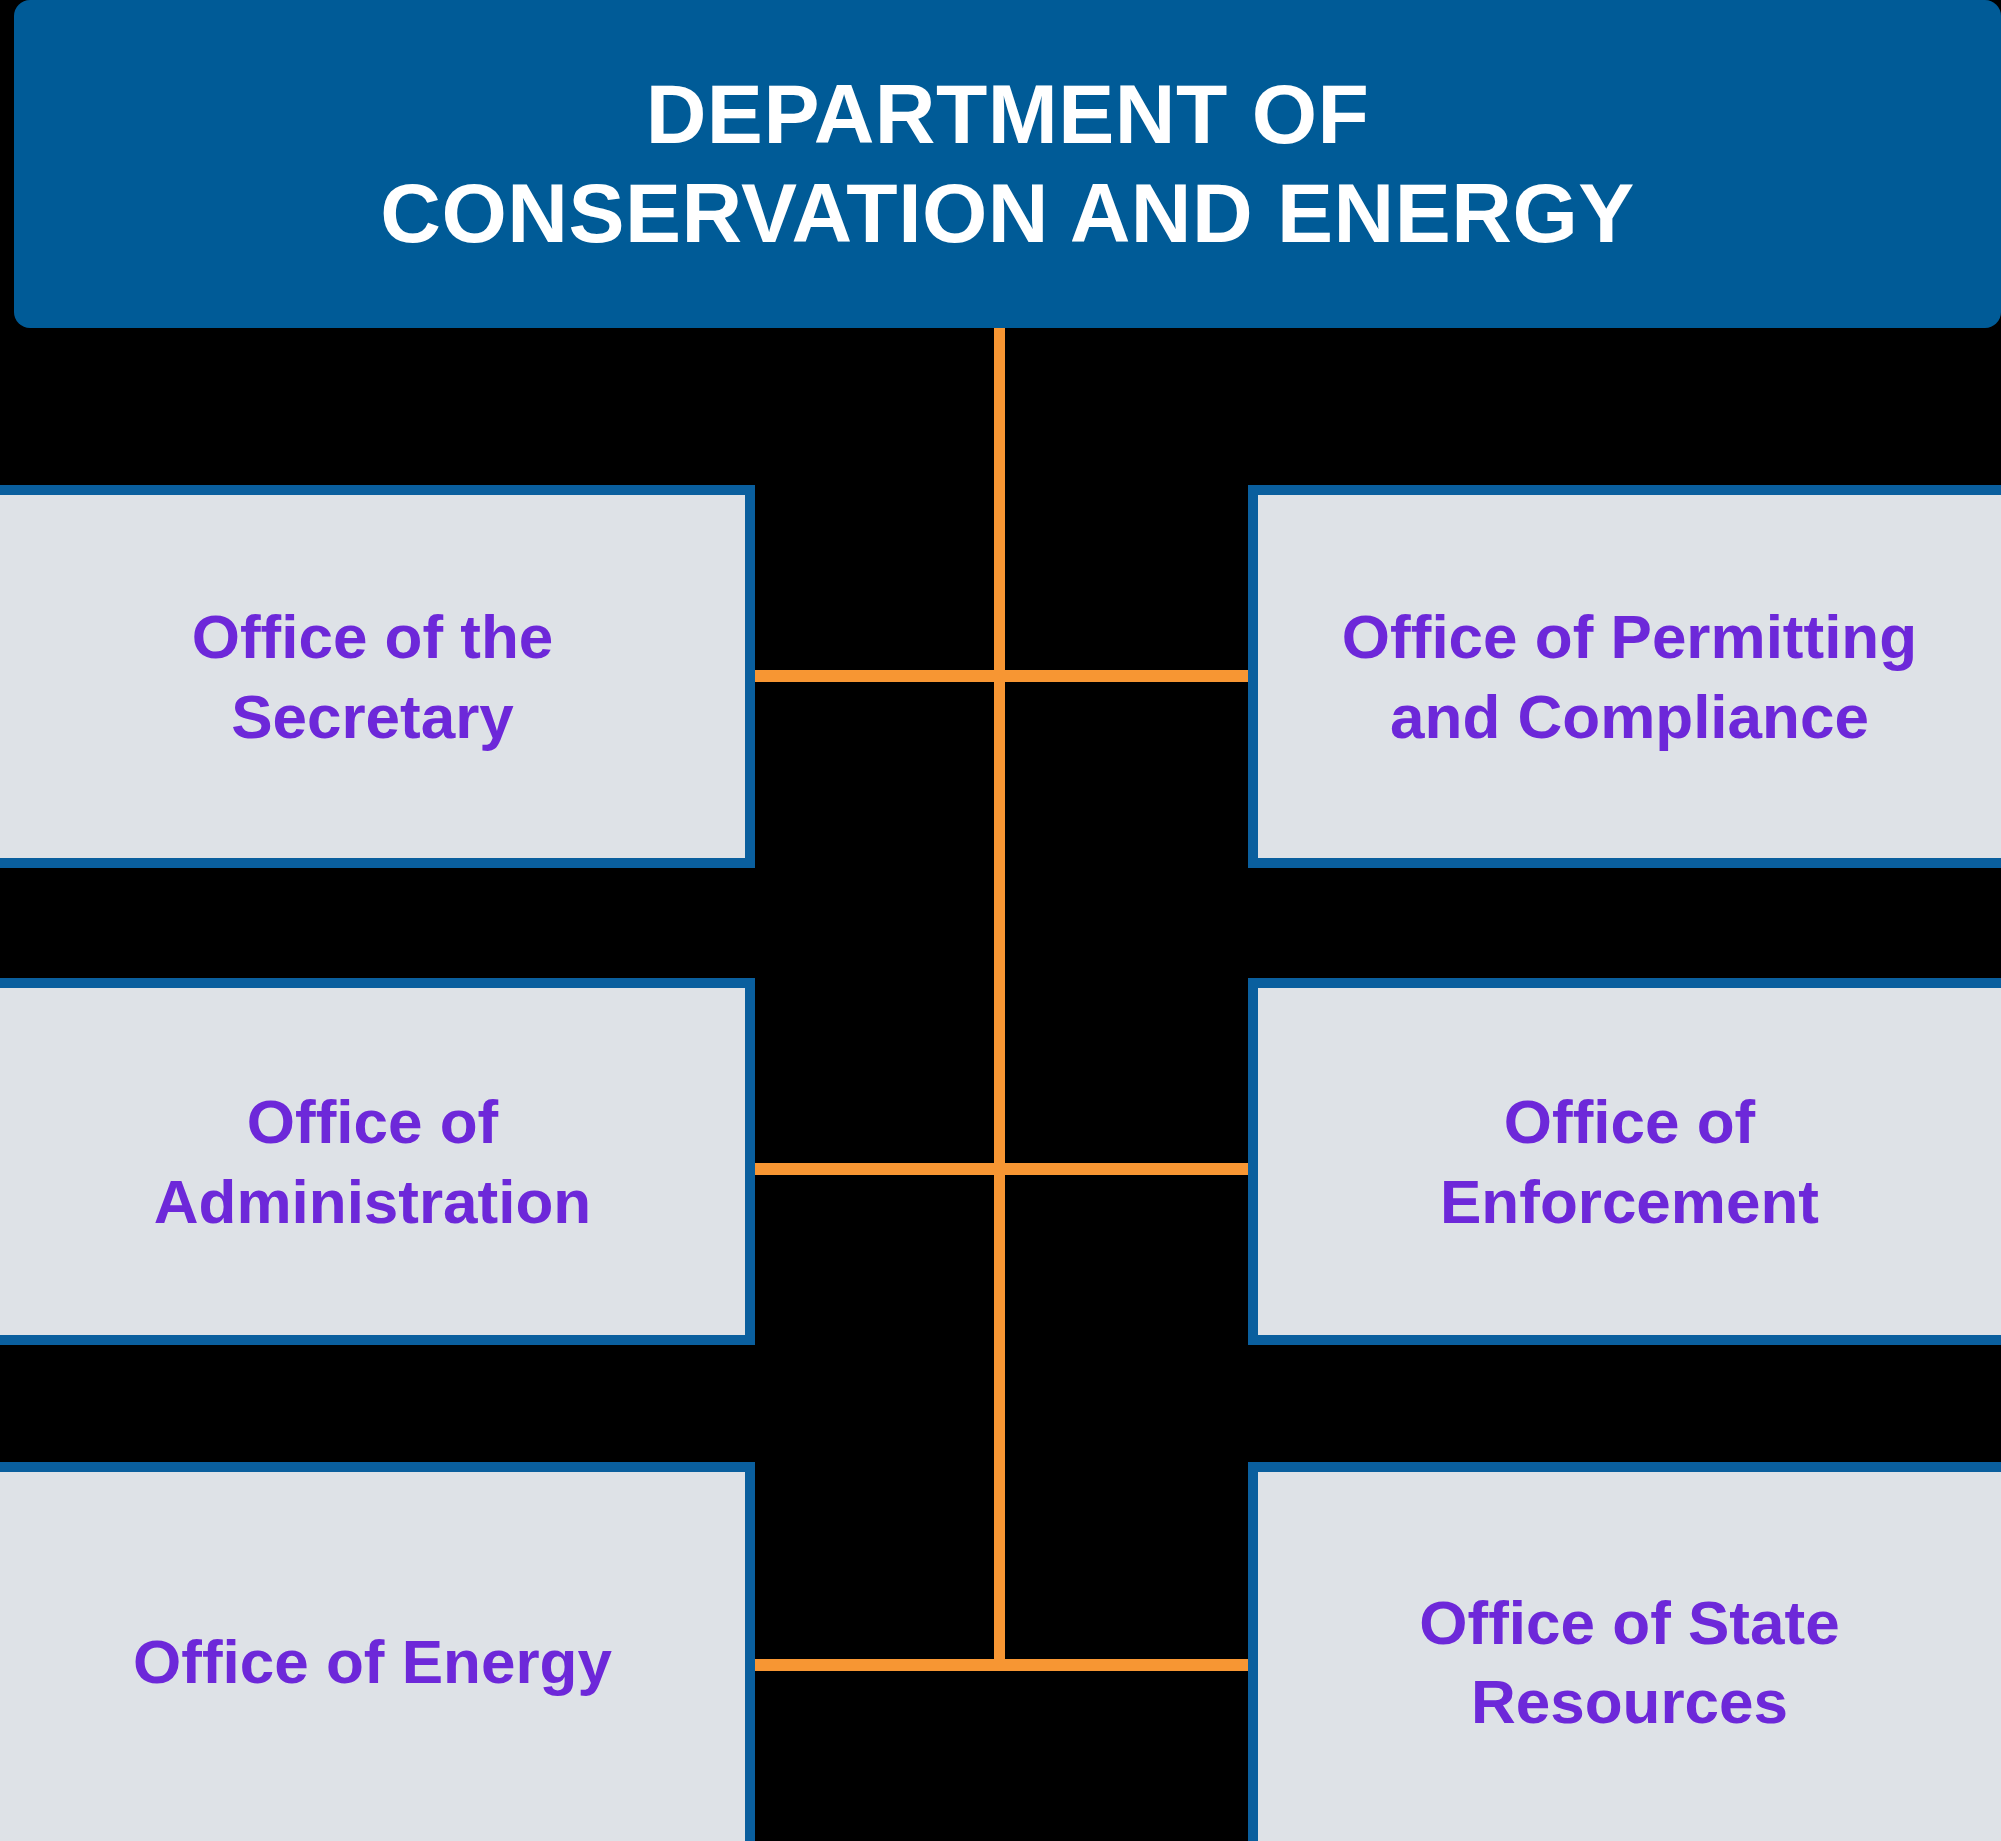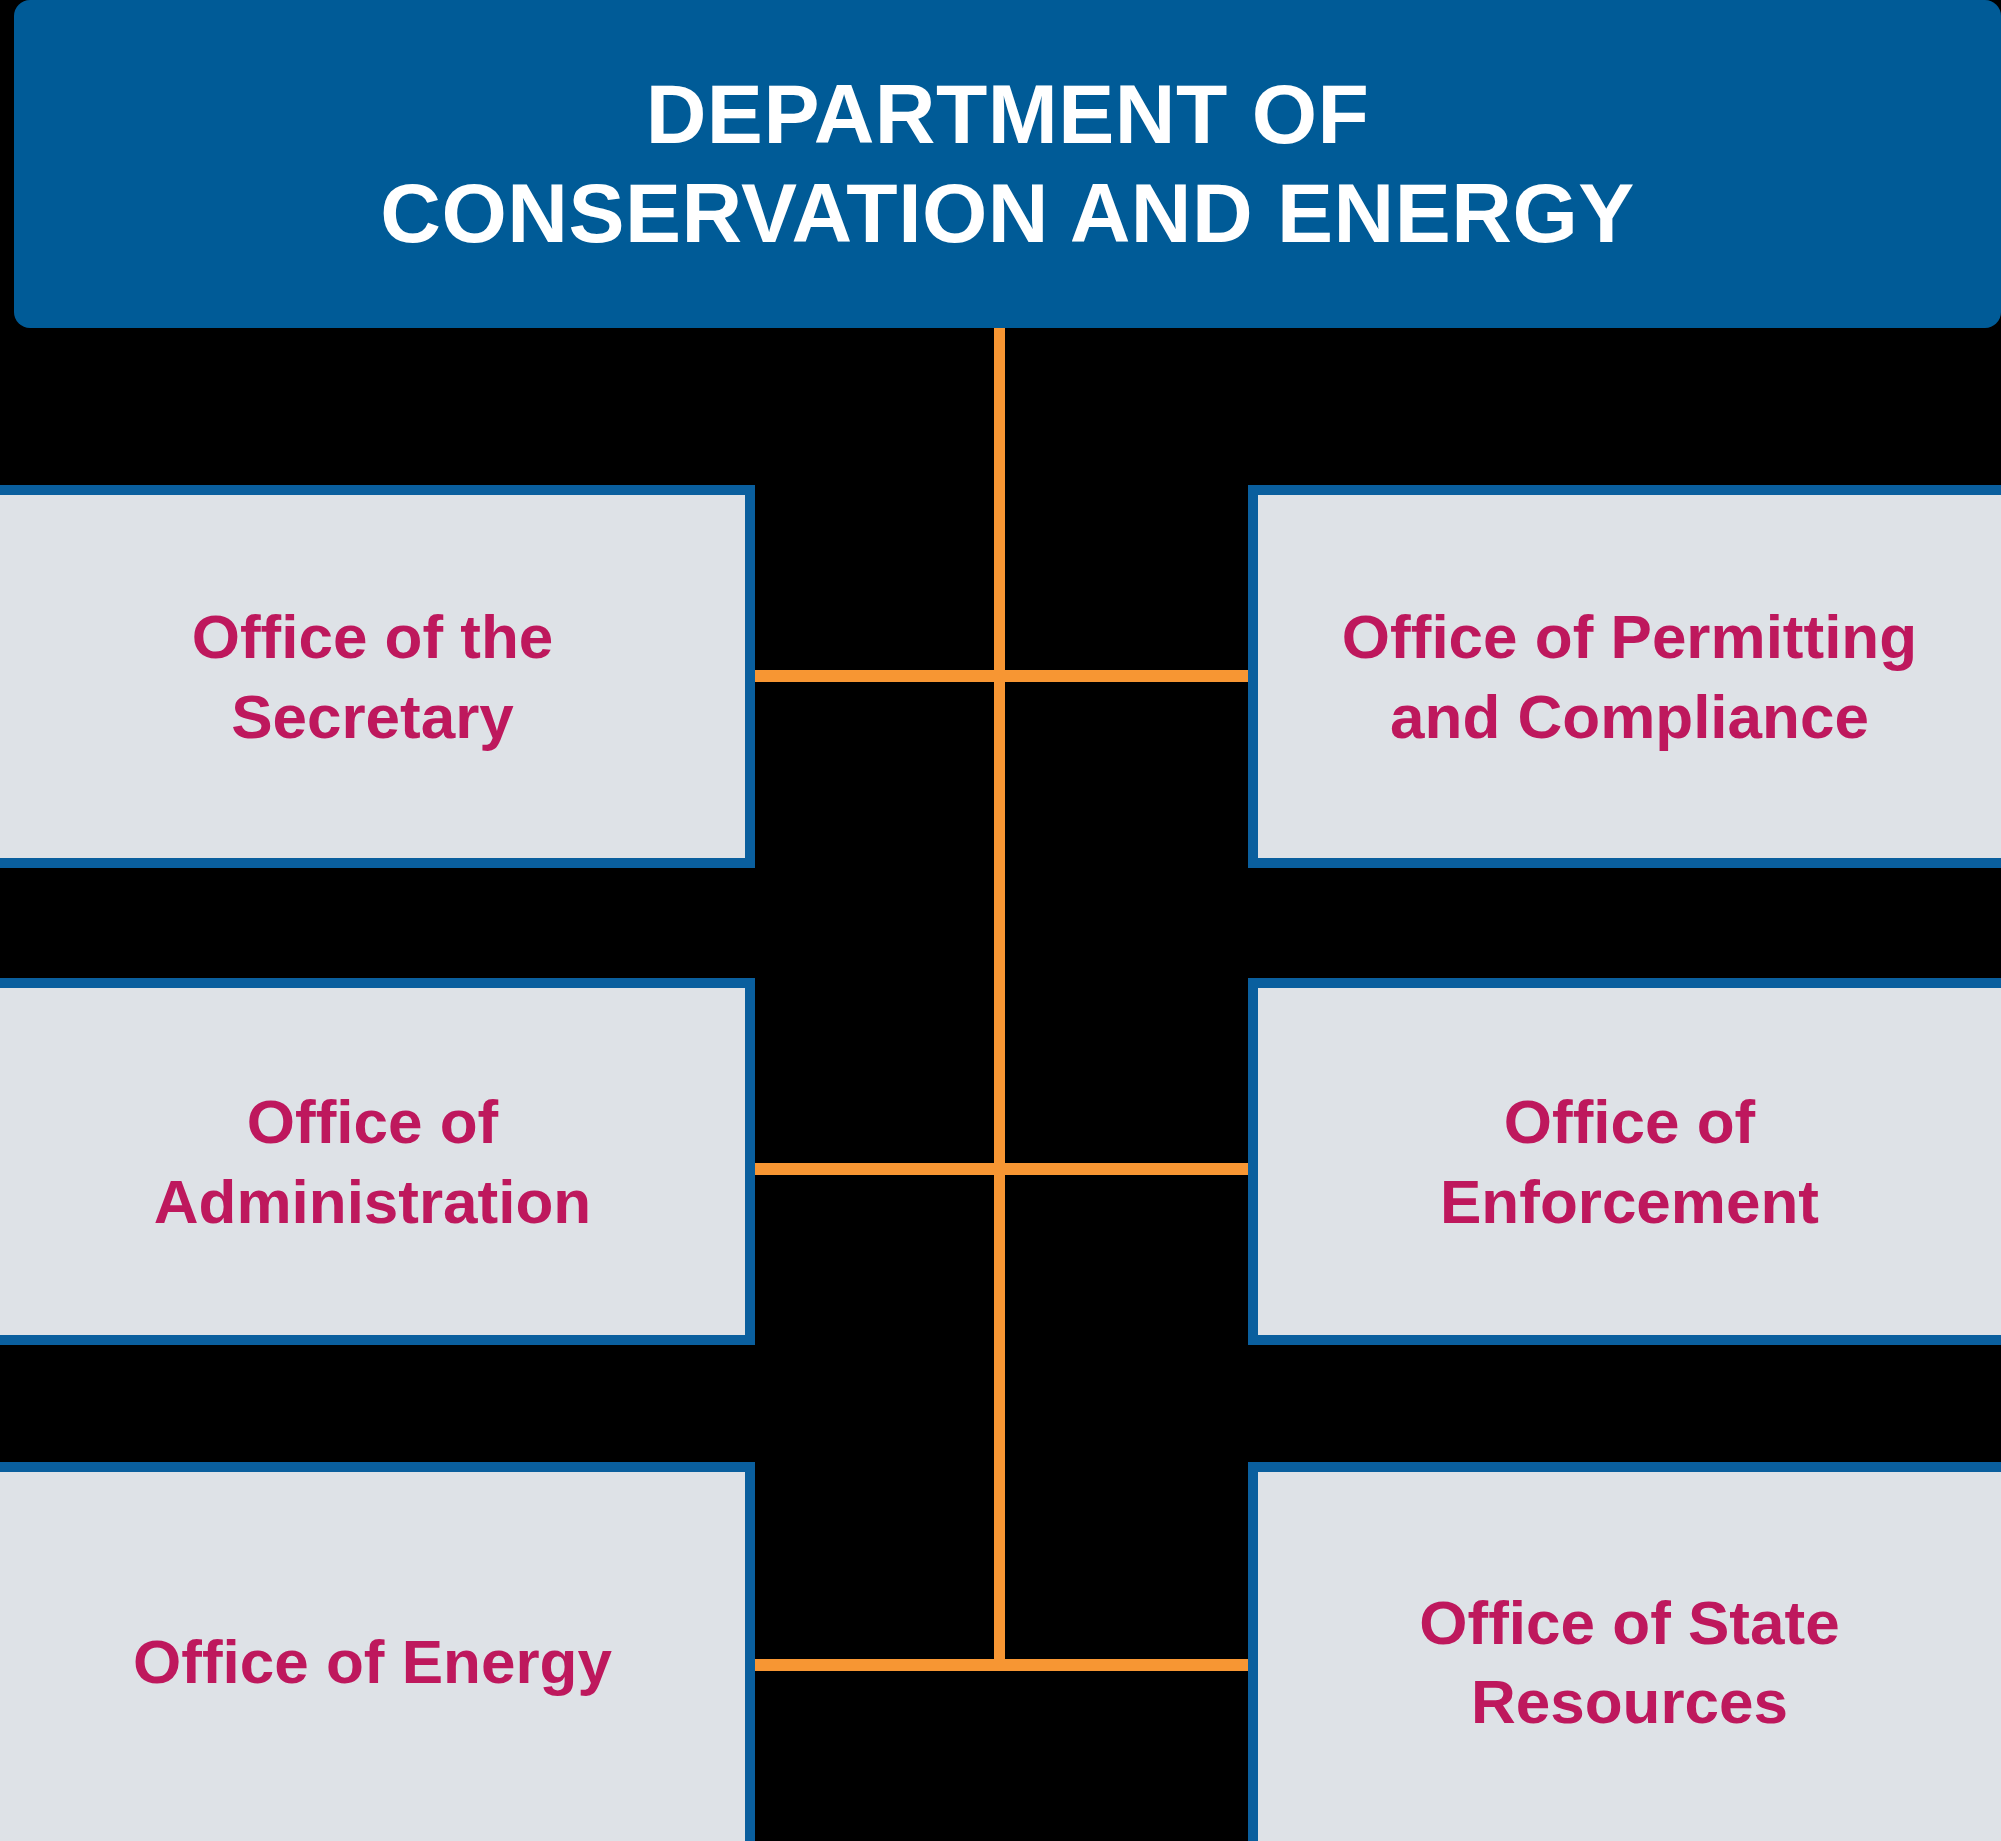--- a/index.html
+++ b/index.html
@@ -58,21 +58,21 @@
     position: absolute;
     background: #DEE2E7;
     border: 10px solid #0A5F9E;
     box-sizing: border-box;
     display: flex;
     align-items: center;
     justify-content: center;
     padding: 10px 26px;
   }
   .unit-label {
-    color: #be185d;
+    color: #6d28d9;
     font-weight: bold;
     font-size: 62px;
     line-height: 1.28;
     text-align: center;
     white-space: pre-line;
   }
 
   
   .row1 { top: 485px;  height: 383px; }
   .row2 { top: 978px;  height: 367px; }

